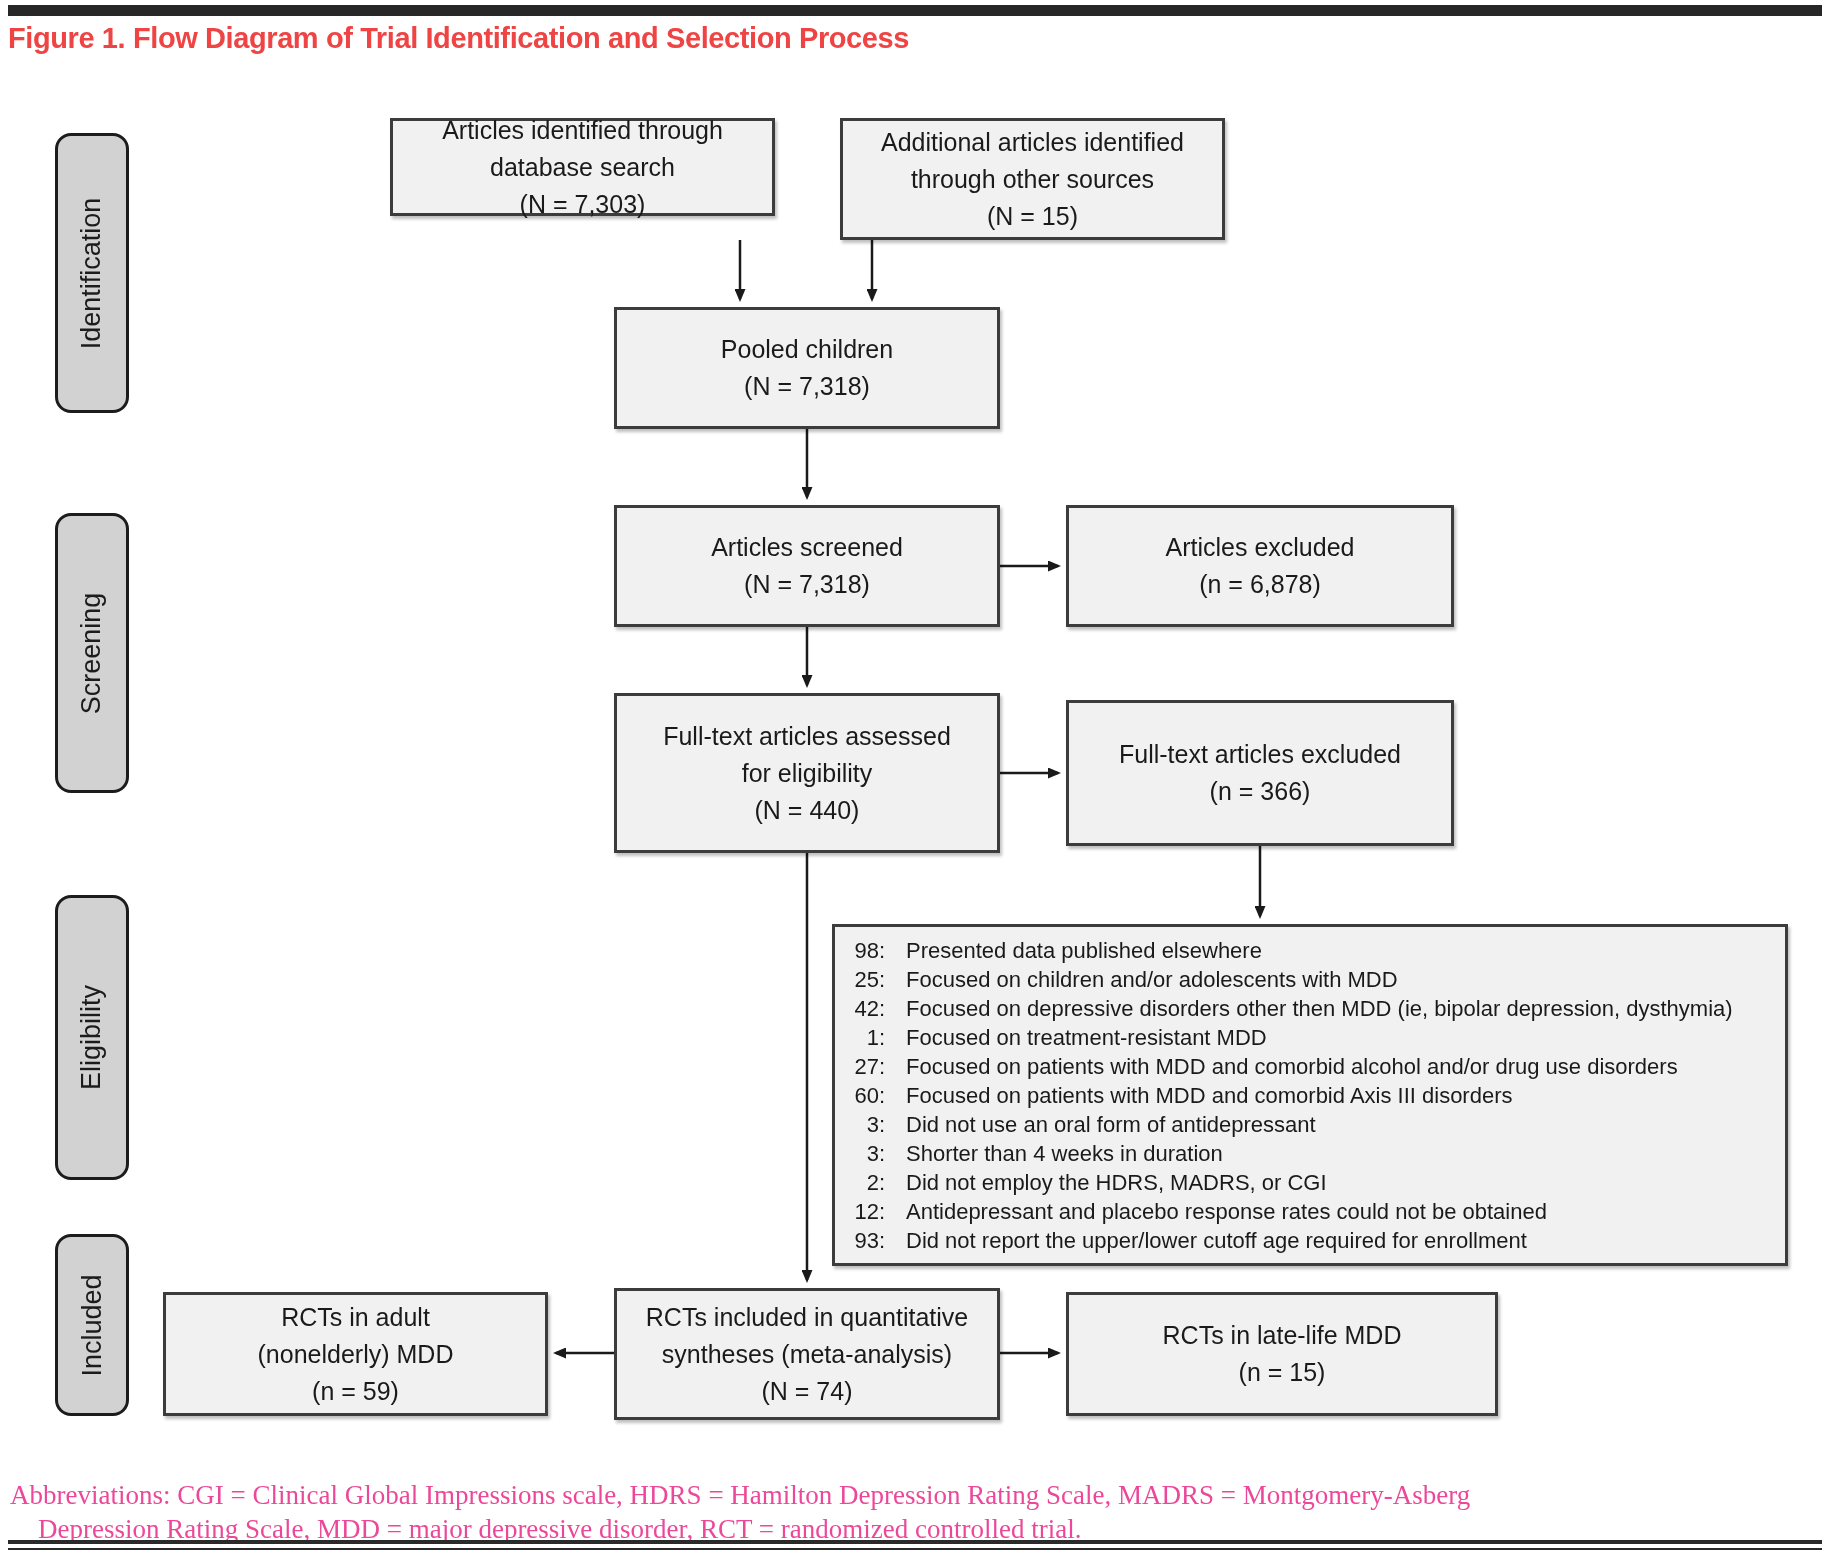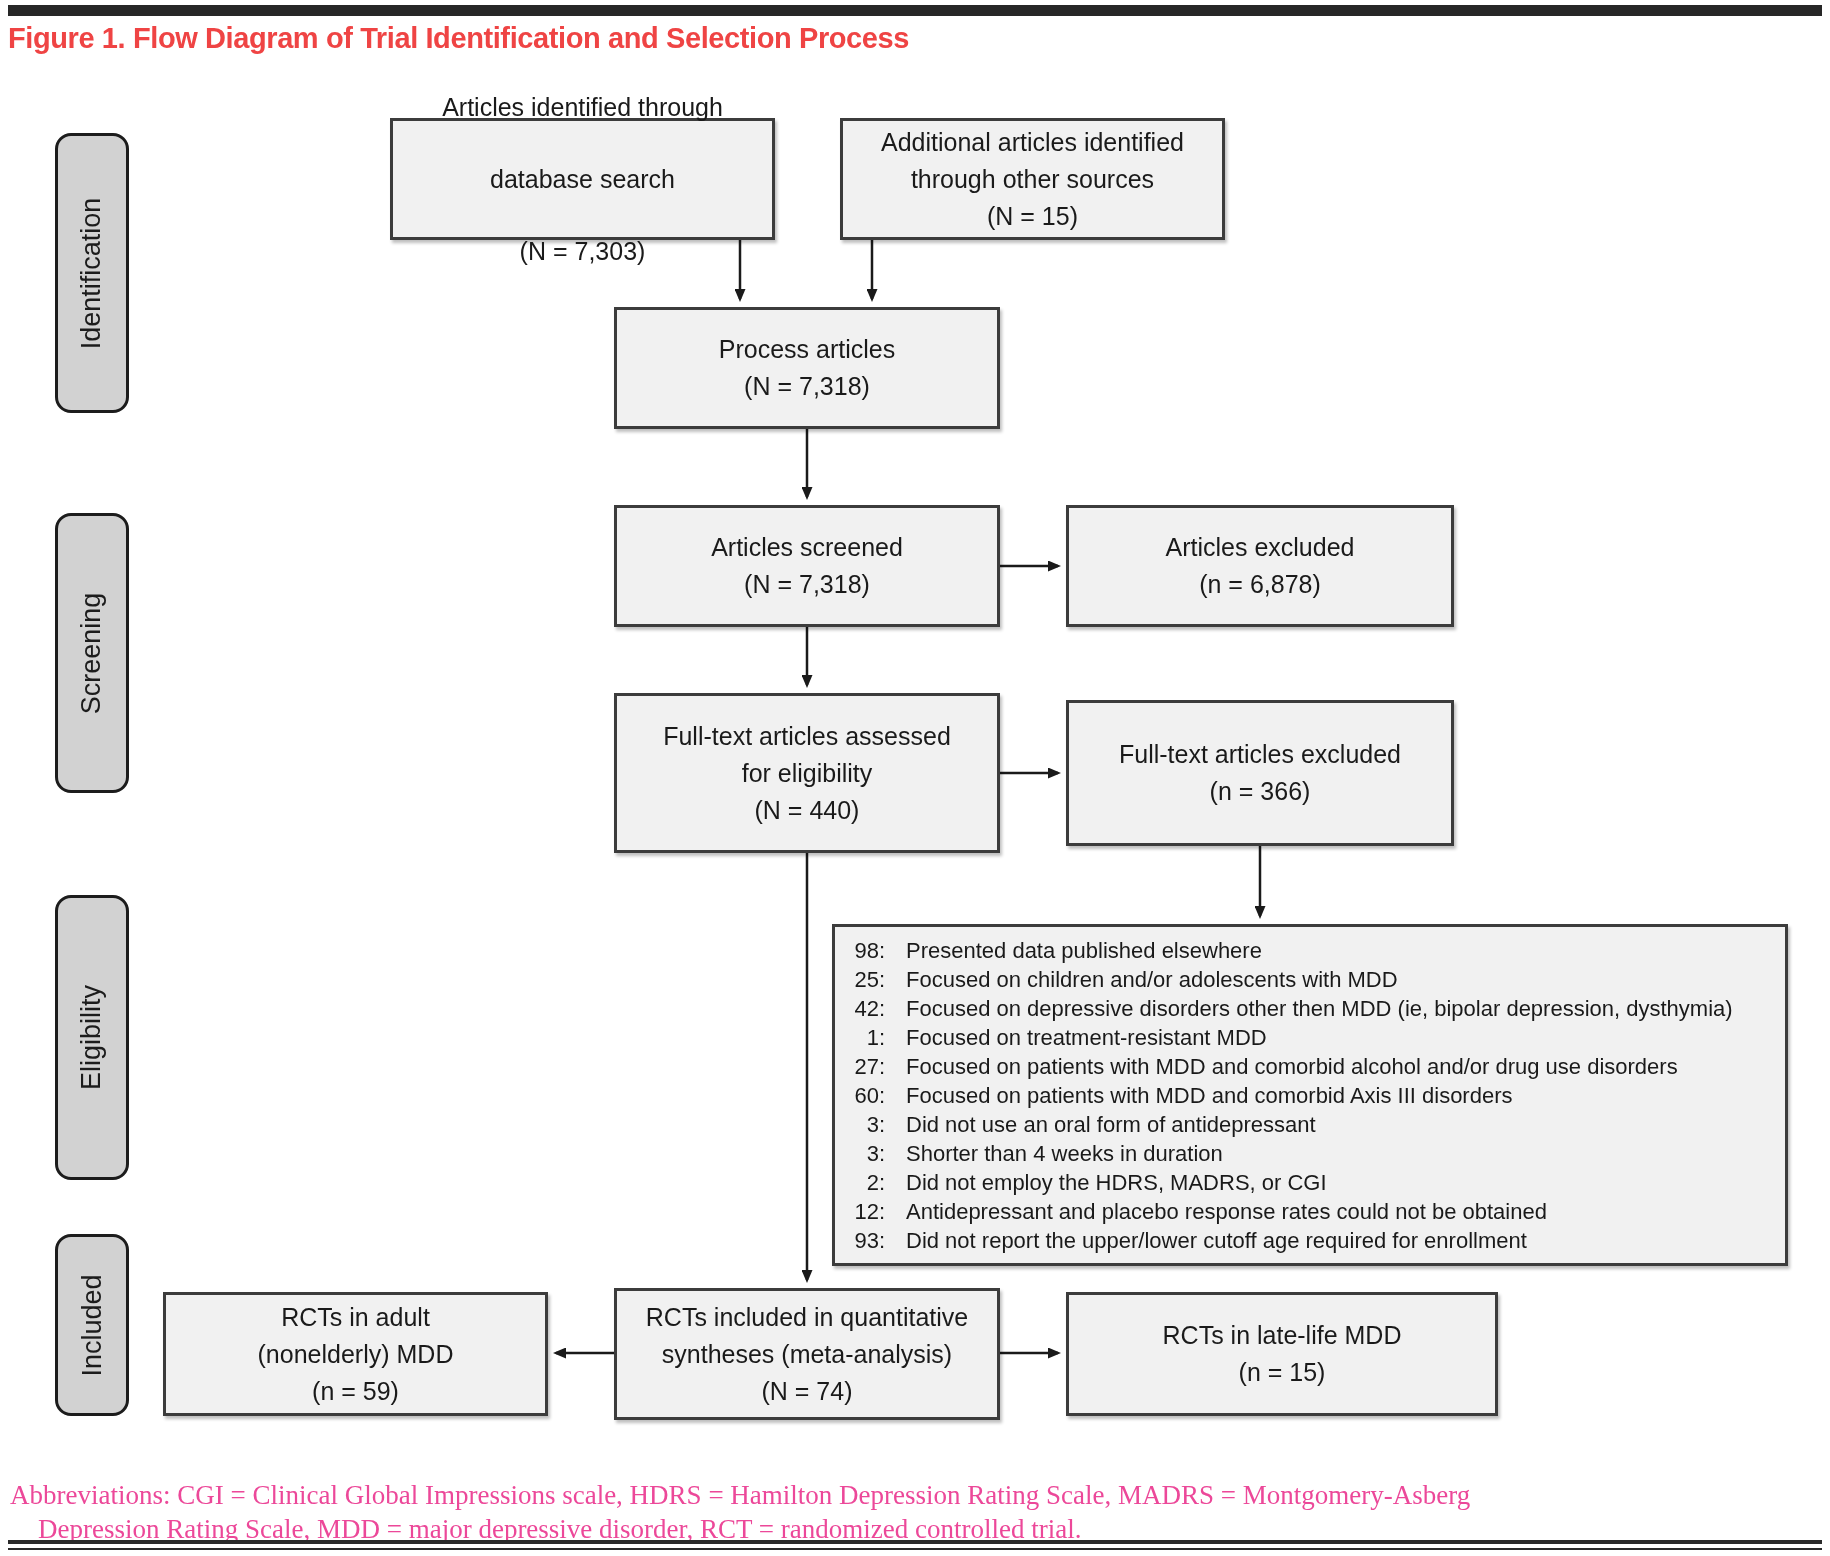--- a/index.html
+++ b/index.html
@@ -144,34 +144,34 @@
   <div class="stage" style="top:513px; height:280px;">
     <span class="vtext">Screening</span>
   </div>
   <div class="stage" style="top:895px; height:285px;">
     <span class="vtext">Eligibility</span>
   </div>
   <div class="stage" style="top:1234px; height:182px;">
     <span class="vtext">Included</span>
   </div>
 
-  <div class="box" style="left:390px; top:118px; width:385px; height:122px;gap:35px;">
+  <div class="box" style="left:390px; top:118px; width:385px; height:98px;">
     <span>Articles identified through</span>
     <span>database search</span>
     <span>(N = 7,303)</span>
   </div>
 
   <div class="box" style="left:840px; top:118px; width:385px; height:122px;">
     <span>Additional articles identified</span>
     <span>through other sources</span>
     <span>(N = 15)</span>
   </div>
 
   <div class="box" style="left:614px; top:307px; width:386px; height:122px;">
-    <span>Process articles</span>
+    <span>Pooled children</span>
     <span>(N = 7,318)</span>
   </div>
 
   <div class="box" style="left:614px; top:505px; width:386px; height:122px;">
     <span>Articles screened</span>
     <span>(N = 7,318)</span>
   </div>
 
   <div class="box" style="left:1066px; top:505px; width:388px; height:122px;">
     <span>Articles excluded</span>

